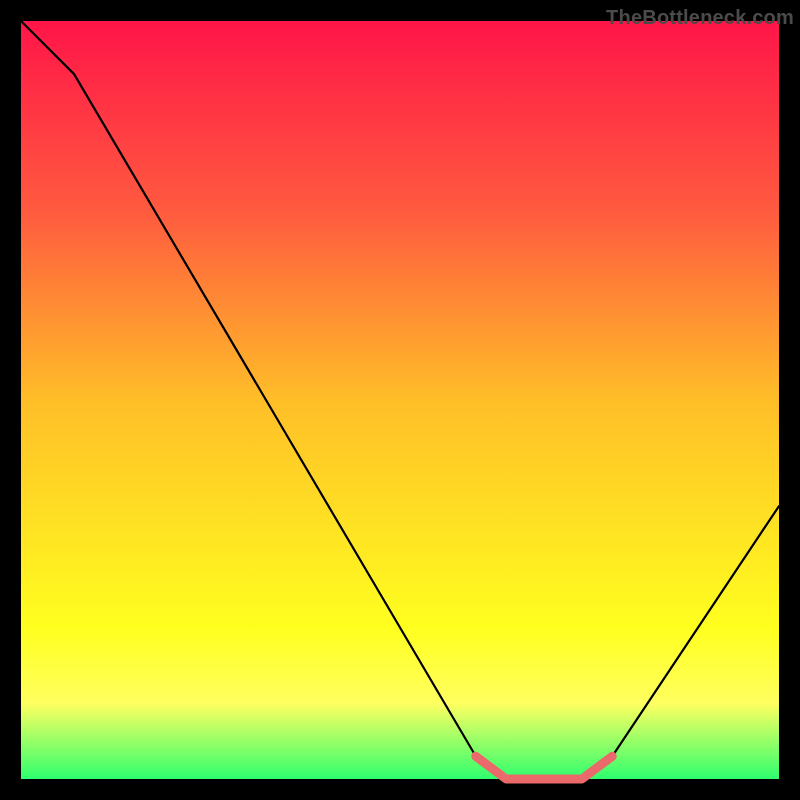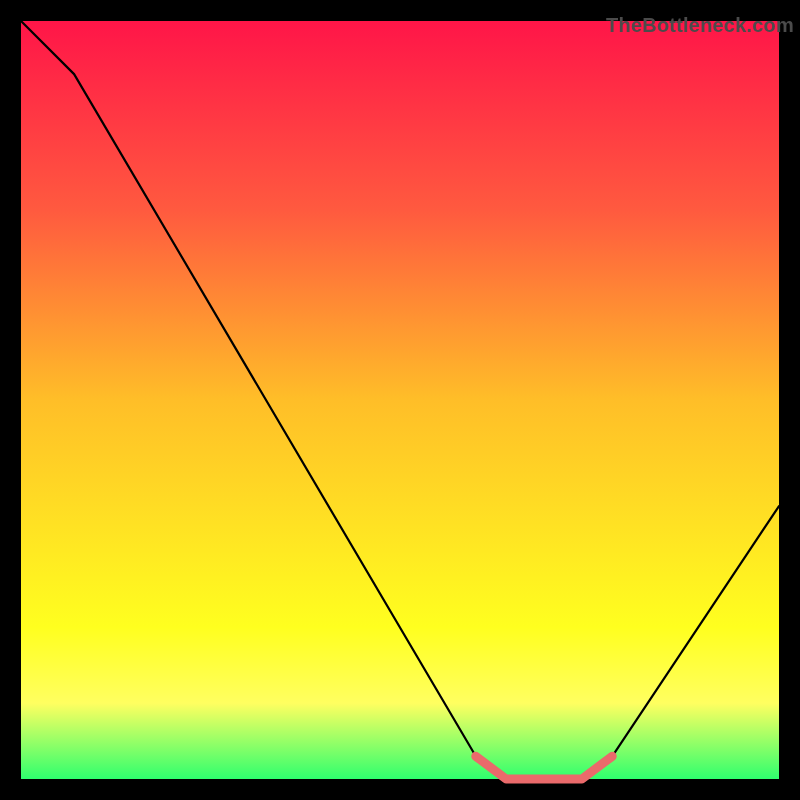--- a/index.html
+++ b/index.html
@@ -22,21 +22,21 @@
       #ff1548 0%,
       #ff5a3f 25%,
       #ffbe28 50%,
       #ffff1f 80%,
       #ffff60 90%,
       #2fff6e 100%
     );
   }
   .watermark {
     position: absolute;
-    top: 14px;
+    top: 6px;
     right: 6px;
     color: #4b4b4b;
     font-size: 20px;
     font-weight: bold;
     letter-spacing: 0.2px;
     user-select: none;
   }
   svg.curve {
     position: absolute;
     left: 0;

